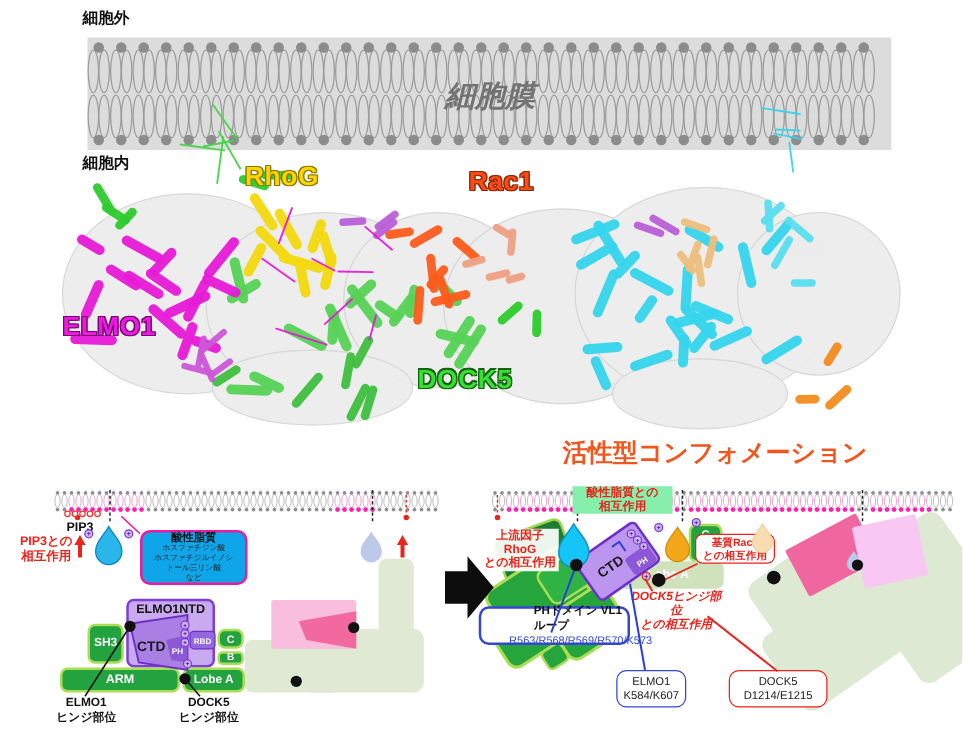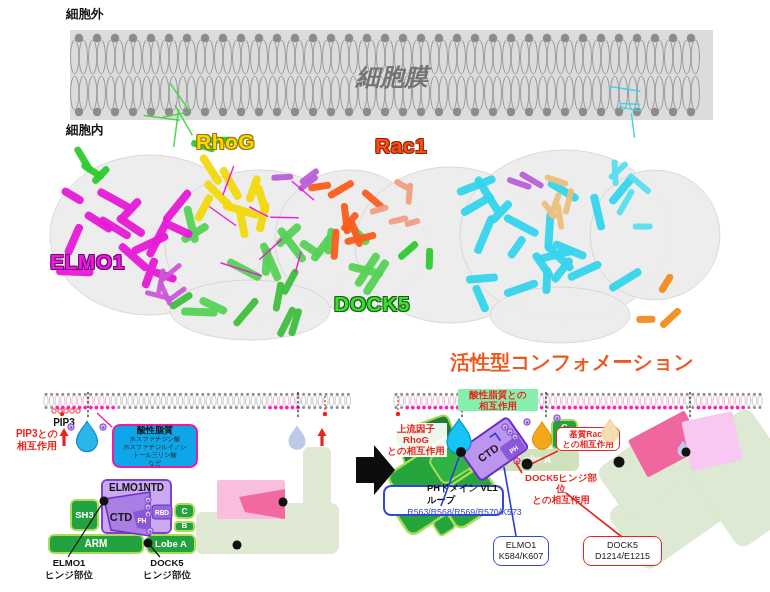--- a/index.html
+++ b/index.html
@@ -831,21 +831,21 @@
       <div>との相互作用</div>
   </div>
 
   <div class="gbox" style="left:551px;top:419px;width:27px;height:31px;font-size:9px;border-width:2px;align-items:flex-start;padding-top:2px;">C</div>
   <div class="gbox" style="left:490px;top:449px;width:89px;height:22px;font-size:10px;background:#cfe2bb;border:none;">Lobe A</div>
 
   <div class="red-note" style="left:556px;top:427px;width:62px;font-size:8.5px;background:#fff;border:1.5px solid #e8241c;border-radius:6px;padding:1px 0;">
     <div>基質Rac1</div>
       <div>との相互作用</div>
   </div>
-  <div class="red-note" style="left:522px;top:472px;width:78px;font-size:9.5px;">
+  <div class="red-note" style="left:502px;top:472px;width:78px;font-size:9.5px;font-style:italic;">
     <div>DOCK5ヒンジ部位</div>
       <div>との相互作用</div>
   </div>
 
   <div class="callout" style="left:383px;top:485px;width:121px;height:31px;border:2px solid #3347d1;padding-left:42px;">
     <div class="b" style="font-size:9.3px;color:#111;">PHドメイン VL1 ループ</div>
     <div style="font-size:8.8px;color:#3347d1;">R563/R568/R569/R570/K573</div>
   </div>
   <div class="callout" style="left:493px;top:536px;width:56px;height:30px;border:1.8px solid #3347d1;">
     <div style="font-size:9px;color:#222;">ELMO1</div>

